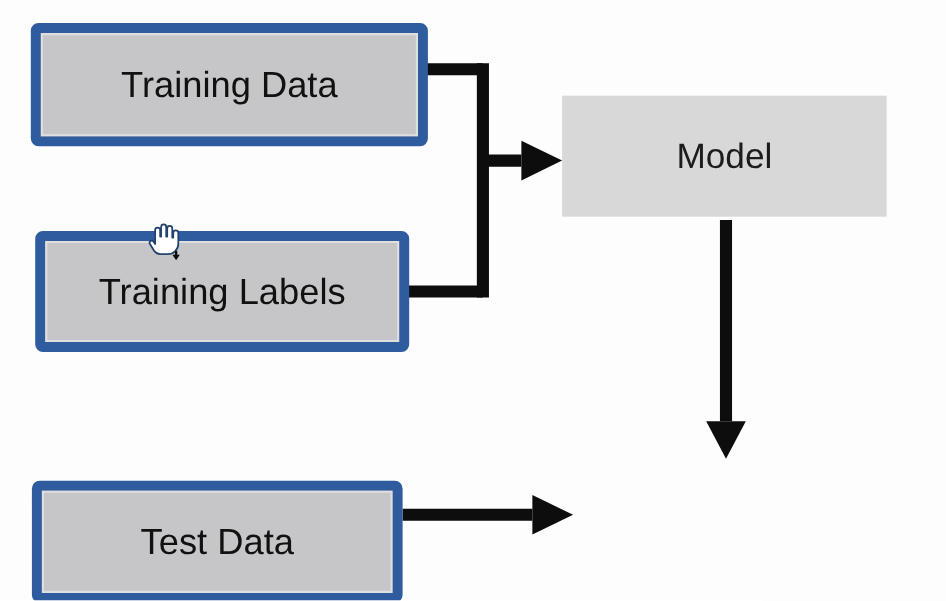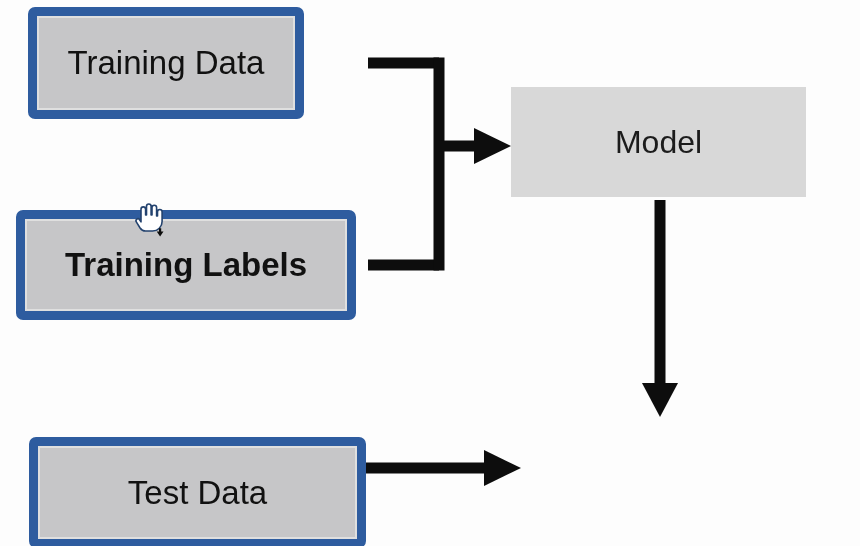--- a/index.html
+++ b/index.html
@@ -38,22 +38,22 @@
   .node-blue {
     border: 9px solid var(--node-border-blue, #2e5c9f);
     border-radius: 7px;
     background: var(--node-fill-gray, #c6c6c8);
     box-shadow: inset 0 0 0 2px var(--node-inner-edge, #dfdfdf);
   }
   .node-blue .label { font-size: 33px; }
   .node-plain { border: none; border-radius: 0; }
   .node-plain .label { font-size: 32px; color: #1c1c1c; }
 
-  #n-training-data   { left: 28px;  top: 7px;   width: 276px; height: 112px; }
-  #n-training-labels { left: 16px;  top: 210px; width: 340px; height: 110px; font-weight: bold; }
+  #n-training-data   { left: 28px;  top: 21px;   width: 361px; height: 112px; }
+  #n-training-labels { left: 32px;  top: 210px; width: 340px; height: 110px; }
   #n-test-data       { left: 29px;  top: 437px; width: 337px; height: 111px; }
   #n-model           { left: 511px; top: 87px;  width: 295px; height: 110px;
                        background: var(--plain-node-fill-light, #d8d8d8); }
   #n-prediction      { left: 522px; top: 417px; width: 280px; height: 101px;
                        background: var(--plain-node-fill-dark, #c6c6c6); }
 
   .cursor {
     position: absolute;
     left: 133px; top: 201px;
     width: 34px; height: 38px;

